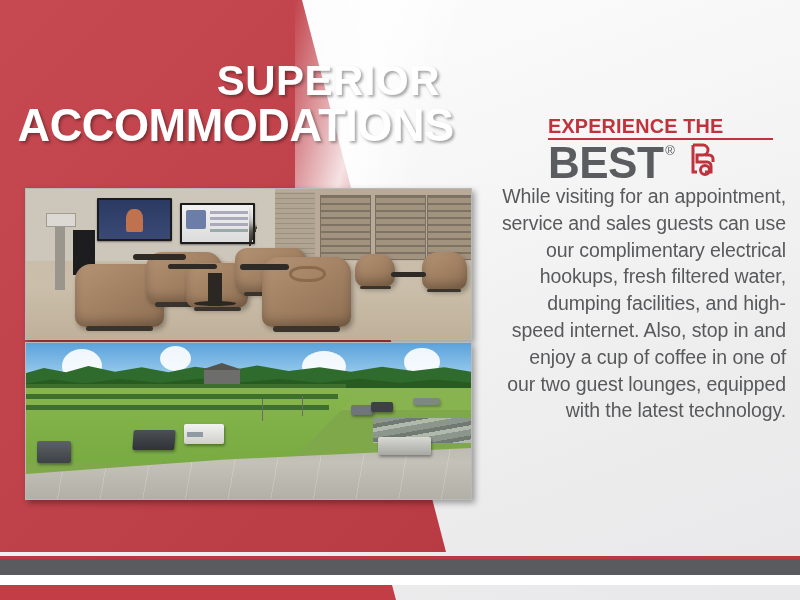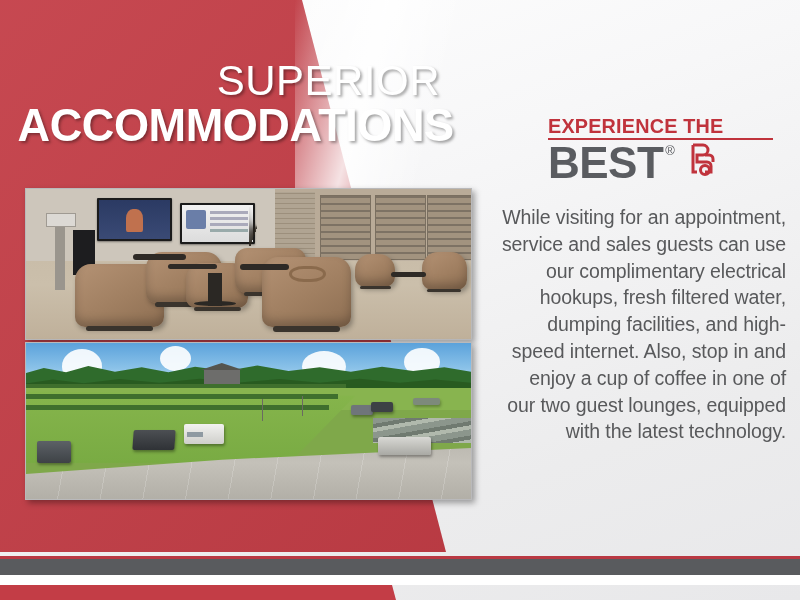--- a/index.html
+++ b/index.html
@@ -56,21 +56,21 @@
     top: 60px;
     width: 448px;
     text-align: right;
     padding-right: 8px;
     box-sizing: border-box;
     z-index: 5;
   }
   .headline .line1 {
     display: block;
     color: #ffffff;
-    font-weight: normal;
+    font-weight: bold;
     font-size: 42px;
     letter-spacing: 0.5px;
     line-height: 0.98;
     text-shadow: 2px 2px 3px rgba(0,0,0,0.35);
   }
   .headline .line2 {
     display: block;
     color: #ffffff;
     font-weight: bold;
     font-size: 47px;
@@ -229,21 +229,21 @@
     letter-spacing: -0.5px;
     line-height: 1;
   }
   .logo-reg { color: #5a5c60; font-size: 13px; line-height: 1; margin-top: 3px; margin-left: 2px; }
   .logo-mark { margin-left: 6px; margin-top: 1px; }
 
   
   .body-copy {
     position: absolute;
     left: 498px;
-    top: 204px;
+    top: 183px;
     width: 288px;
     text-align: right;
     color: #58595b;
     font-size: 19.5px;
     line-height: 26.8px;
     letter-spacing: -0.1px;
     z-index: 7;
   }
 
   

